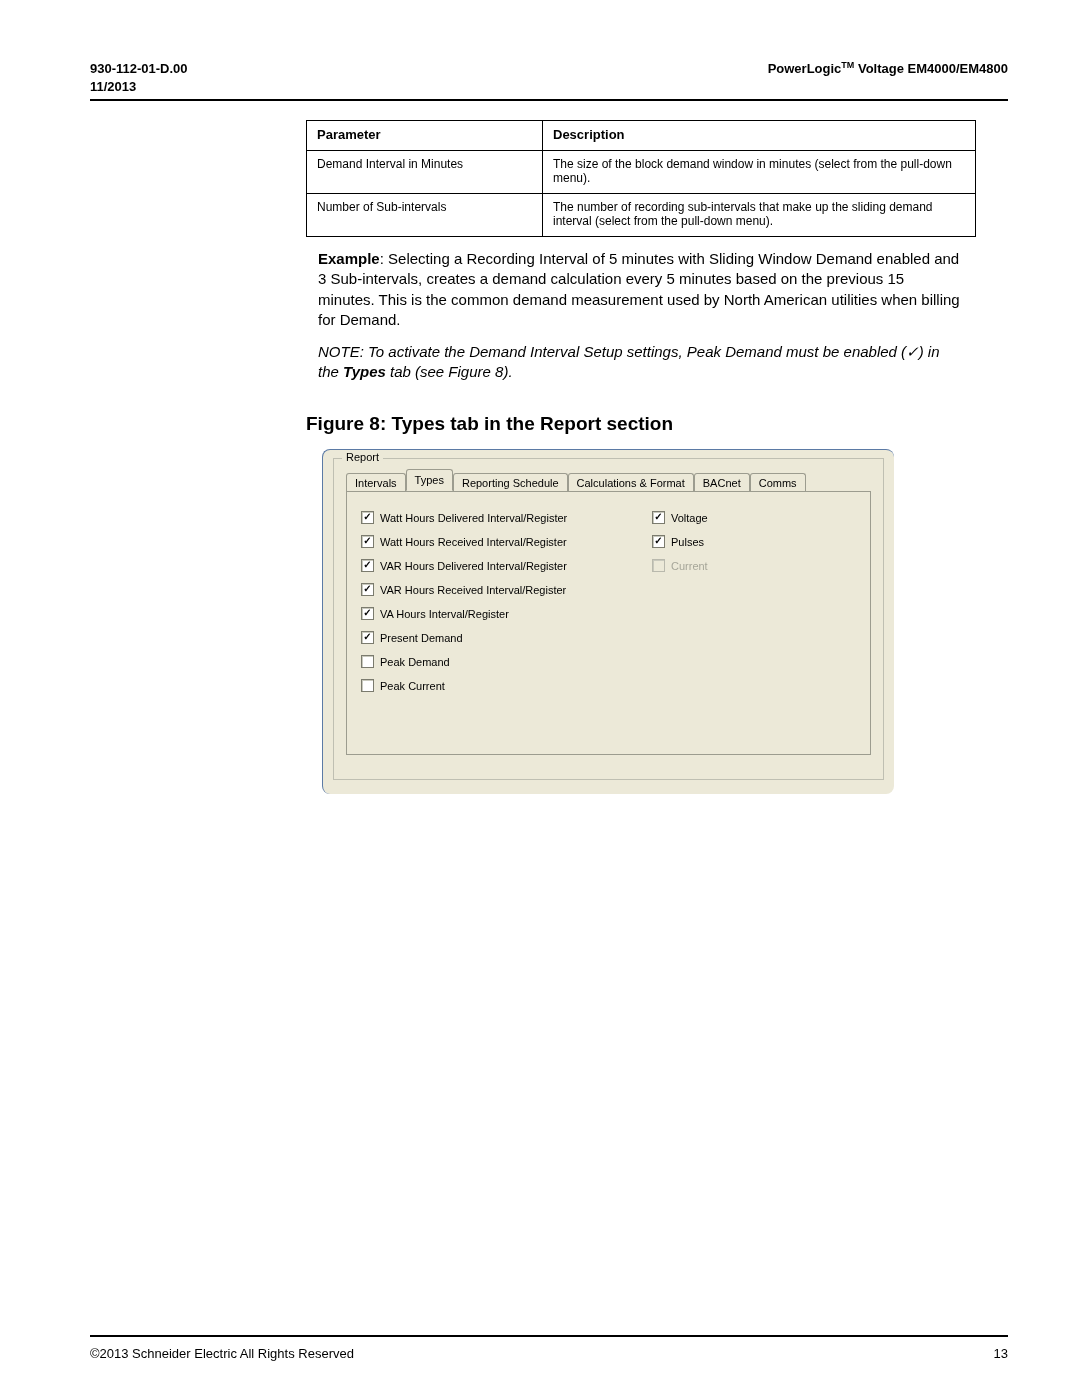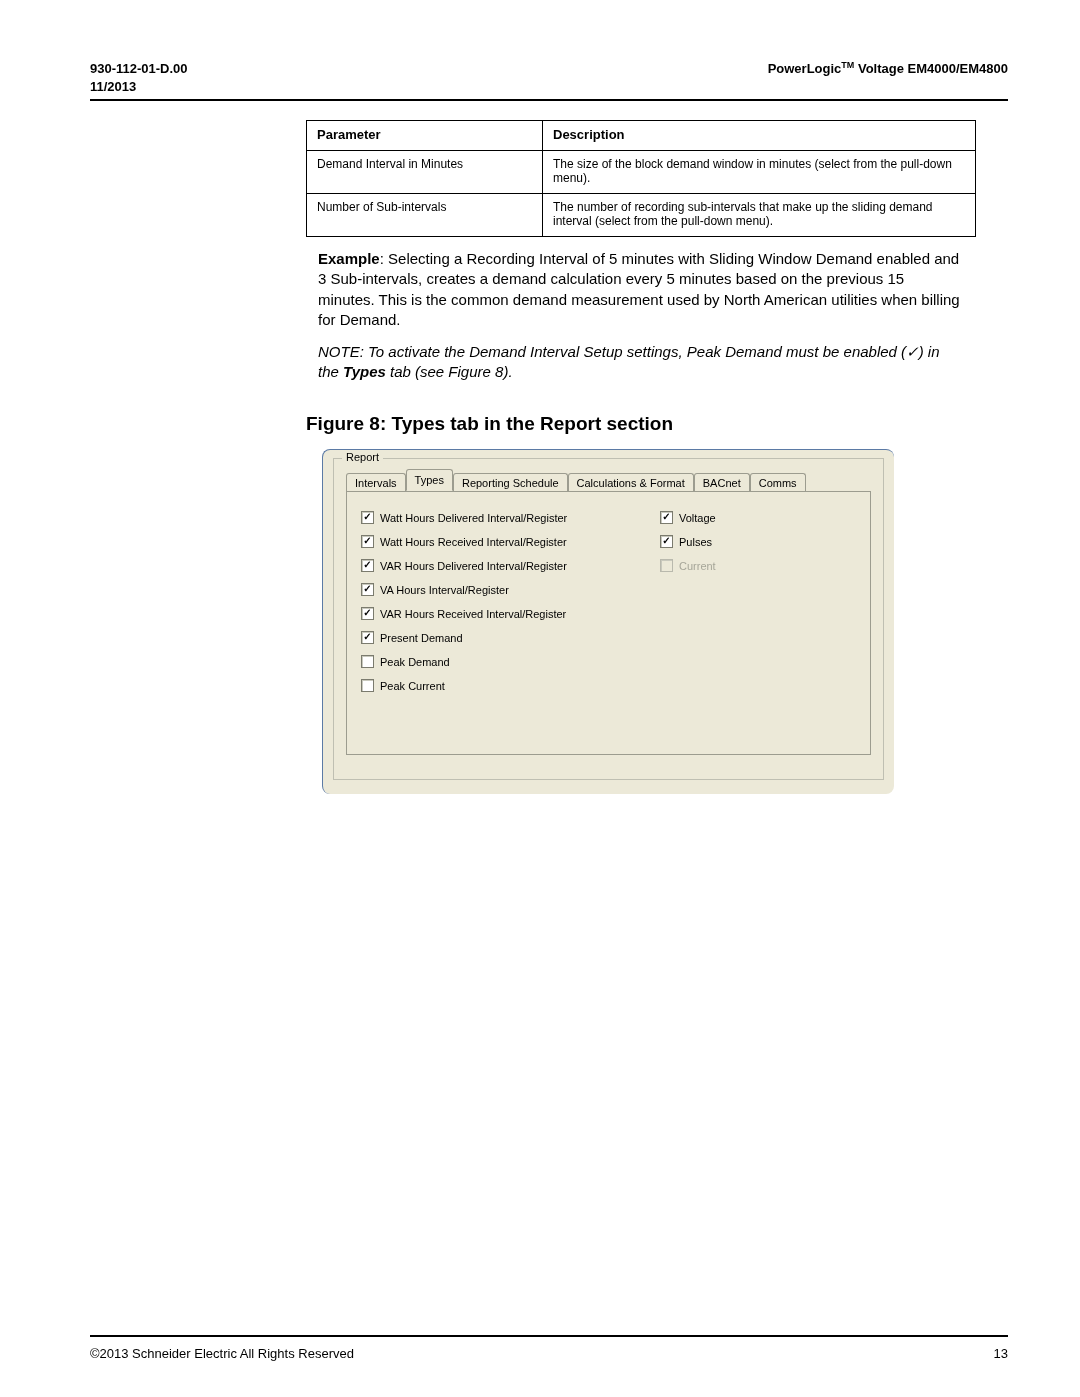--- a/index.html
+++ b/index.html
@@ -206,21 +206,21 @@
   .chk-label { font-size: 11px; }
   .chk-label.disabled { color: #a6a699; }
   .col-left {
     position: absolute;
     left: 14px;
     top: 14px;
     width: 300px;
   }
   .col-right {
     position: absolute;
-    left: 313px;
+    left: 305px;
     top: 14px;
     width: 160px;
   }
   
   .ftr-rule {
     position: absolute;
     left: 90px;
     right: 72px;
     bottom: 60px;
     border-top: 2px solid #000;
@@ -304,25 +304,25 @@
             <div class="chk-row">
               <span class="chk checked"></span>
               <span class="chk-label">Watt Hours Received Interval/Register</span>
             </div>
             <div class="chk-row">
               <span class="chk checked"></span>
               <span class="chk-label">VAR Hours Delivered Interval/Register</span>
             </div>
             <div class="chk-row">
               <span class="chk checked"></span>
+              <span class="chk-label">VAR Hours Received Interval/Register</span>
+            </div>
+            <div class="chk-row">
+              <span class="chk checked"></span>
               <span class="chk-label">VA Hours Interval/Register</span>
-            </div>
-            <div class="chk-row">
-              <span class="chk checked"></span>
-              <span class="chk-label">VAR Hours Received Interval/Register</span>
             </div>
             <div class="chk-row">
               <span class="chk checked"></span>
               <span class="chk-label">Present Demand</span>
             </div>
             <div class="chk-row">
               <span class="chk"></span>
               <span class="chk-label">Peak Demand</span>
             </div>
             <div class="chk-row">

